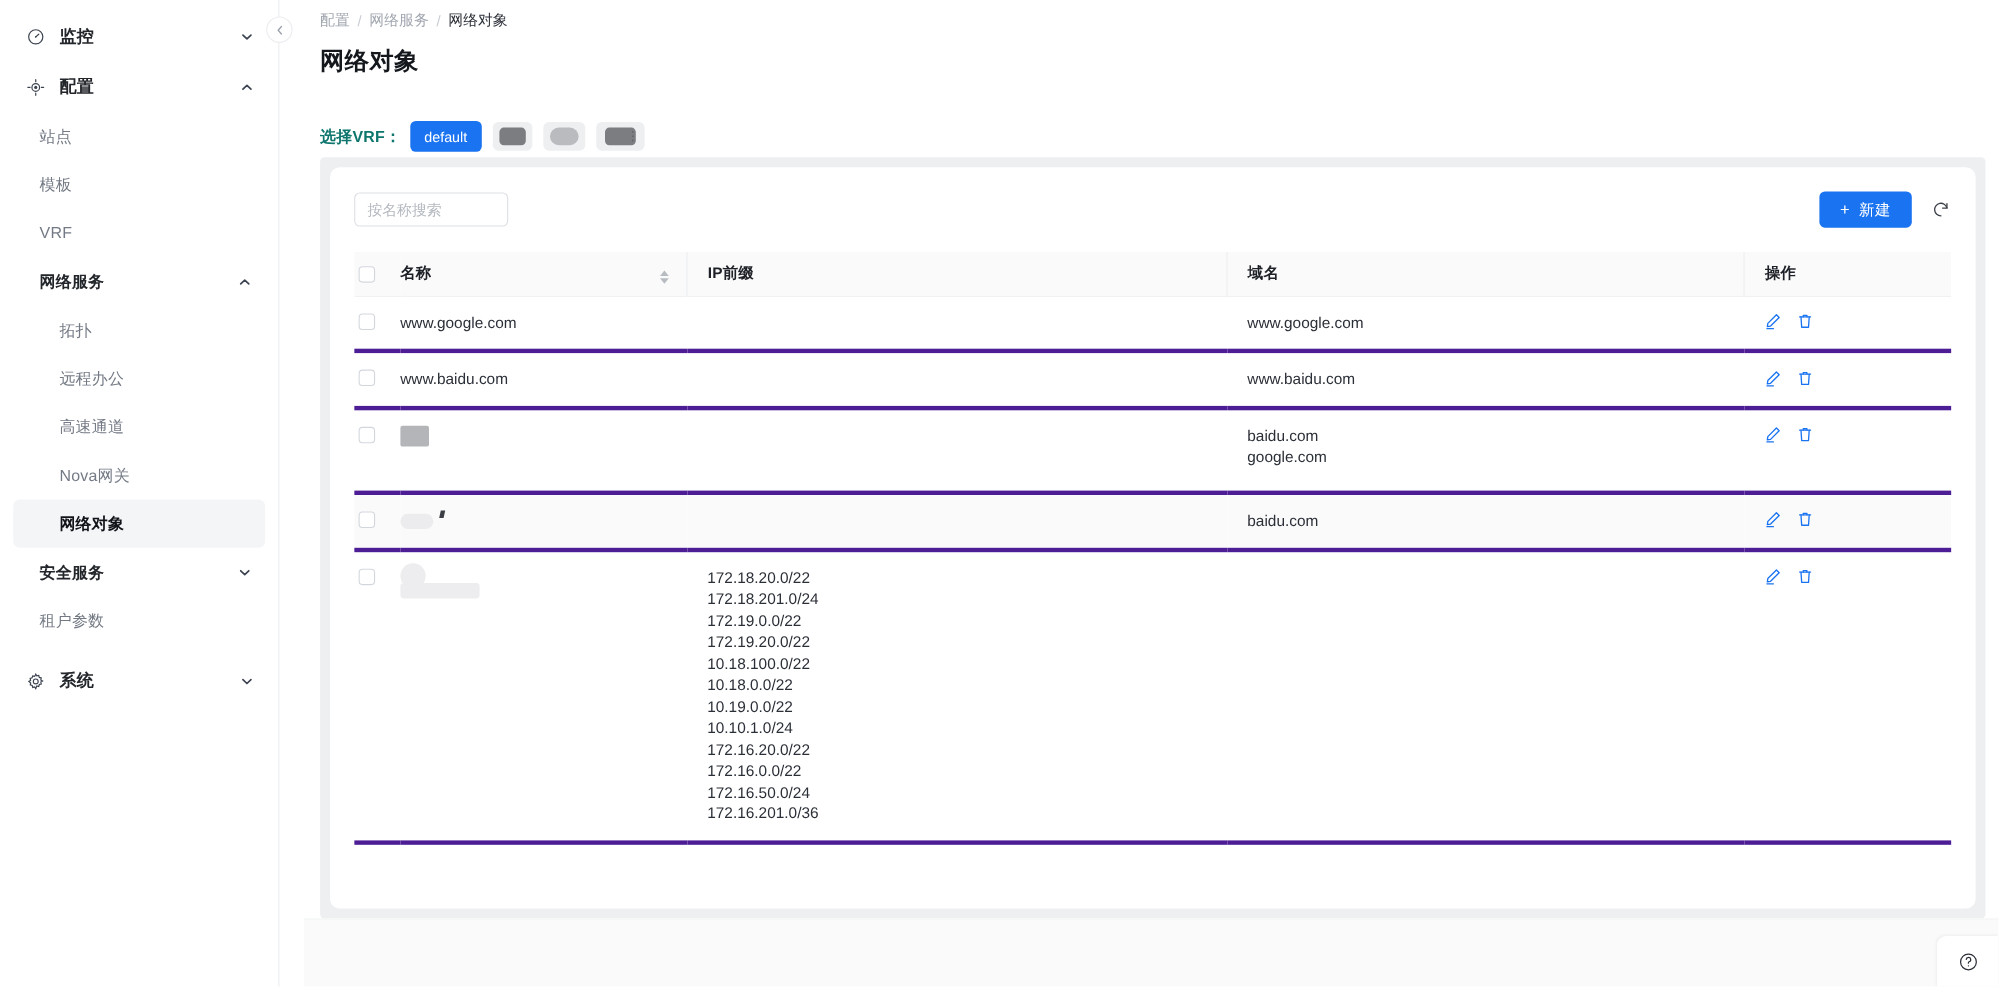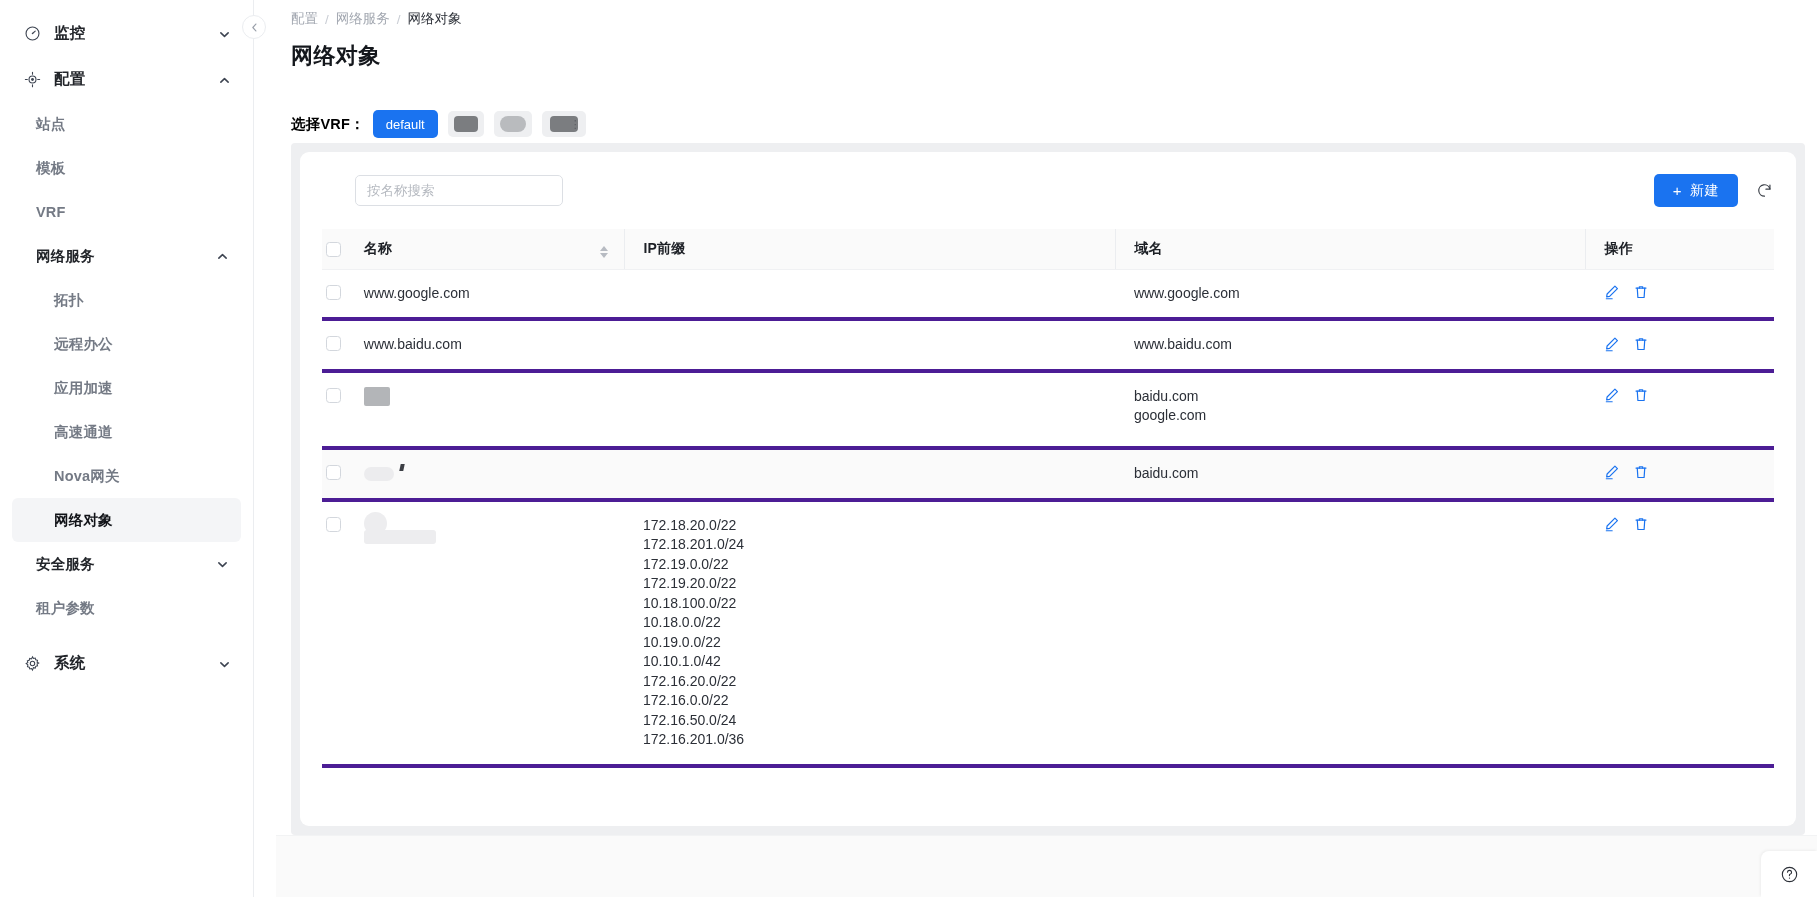--- a/index.html
+++ b/index.html
@@ -41,21 +41,21 @@
     display: flex; align-items: center;
     height: 44px; margin: 0 12px;
     padding-left: 24px; border-radius: 6px;
     font-size: 14.5px; color: #747a85;
     cursor: pointer; letter-spacing: .2px;
   }
   .nav-item.l2 { padding-left: 24px; }
   .nav-item.sub-head { color: #22252a; font-weight: 700; padding-right: 12px; }
   .nav-item.l3 { padding-left: 42px; }
   .nav-item.active { background: #f4f5f7; color: #111318; font-weight: 700; }
-  .nav-item .ilabel { flex: 1 1 auto; font-weight: bold; }
+  .nav-item .ilabel { flex: 1 1 auto; }
 
   .collapse-handle {
     position: absolute; left: 242px; top: 15px;
     width: 24px; height: 24px; border-radius: 50%;
     background: #fff; border: 1px solid #ebedf0;
     display: flex; align-items: center; justify-content: center;
     color: #9aa0aa; font-size: 11px; z-index: 40; cursor: pointer;
   }
 
   
@@ -91,21 +91,21 @@
     content:''; position: absolute; left: 0; right: 0; bottom: -1px;
     height: 2.5px; background: #1a73f0; border-radius: 2px;
   }
 
   .vrf-row {
     display: flex; align-items: center;
     padding: 34px 0 0 15px; height: 72px;
     background: #fff;
   }
   .vrf-label {
-    font-size: 14.5px; font-weight: 700; color: #000000;
+    font-size: 14.5px; font-weight: 700; color: #0f766e;
     margin-right: 8px; letter-spacing: .2px;
   }
   .vrf-pill {
     height: 26px; min-width: 54px; border-radius: 5px;
     display: flex; align-items: center; justify-content: center;
     font-size: 13px; margin-right: 10px; padding: 14px 13px;
     cursor: pointer; white-space: nowrap;
   }
   .vrf-pill.active { background: #1a73f0; color: #fff; }
   .vrf-pill.redacted { background: #eeeff1; position: relative; overflow: hidden; }
@@ -129,22 +129,22 @@
     background: #fff; border-radius: 9px; height: 100%;
     padding: 22px 22px 0 22px; overflow: hidden;
     display: flex; flex-direction: column;
   }
   .card-toolbar {
     display: flex; align-items: center; justify-content: space-between;
     margin-bottom: 22px; flex: 0 0 auto;
   }
   .search {
     display: flex; align-items: stretch;
-    width: 208px; height: 31px;
-    border: 1px solid #dcdfe4; border-radius: 5px; overflow: hidden; margin-left: 33px;
+    width: 140px; height: 31px;
+    border: 1px solid #dcdfe4; border-radius: 5px; overflow: hidden;
   }
   .search input {
     flex: 1 1 auto; border: 0; outline: 0; padding: 0 11px;
     font-size: 13.5px; color: #3c4149;
     font-family: "Liberation Sans", sans-serif; background: transparent;
   }
   .search input::placeholder { color: #b4b8bf; }
   .tb-right { display: flex; align-items: center; gap: 16px; }
   .btn-new {
     background: #1a73f0; color: #fff; border: 0; border-radius: 5px;
@@ -282,23 +282,20 @@
             <path d="M3.5 10 L8 5.7 L12.5 10"></path>
           </svg>
       </span>
     </div>
 
     <div class="nav-item l3">
       <span class="ilabel">拓扑</span>
     </div>
     <div class="nav-item l3">
       <span class="ilabel">远程办公</span>
-    </div>
-    <div class="nav-item l3">
-      <span class="ilabel">应用加速</span>
     </div>
     <div class="nav-item l3">
       <span class="ilabel">高速通道</span>
     </div>
     <div class="nav-item l3">
       <span class="ilabel">Nova网关</span>
     </div>
     <div class="nav-item l3 active">
       <span class="ilabel">网络对象</span>
     </div>
@@ -561,21 +558,21 @@
                   </td>
                   <td class="c-ip">
                     <div class="iplist">
                       <div>172.18.20.0/22</div>
                       <div>172.18.201.0/24</div>
                       <div>172.19.0.0/22</div>
                       <div>172.19.20.0/22</div>
                       <div>10.18.100.0/22</div>
                       <div>10.18.0.0/22</div>
                       <div>10.19.0.0/22</div>
-                      <div>10.10.1.0/42</div>
+                      <div>10.10.1.0/24</div>
                       <div>172.16.20.0/22</div>
                       <div>172.16.0.0/22</div>
                       <div>172.16.50.0/24</div>
                       <div>172.16.201.0/36</div>
                     </div>
                   </td>
                   <td class="c-dom"></td>
                   <td class="c-act">
                     <div class="acts">
                       <span class="ic">

